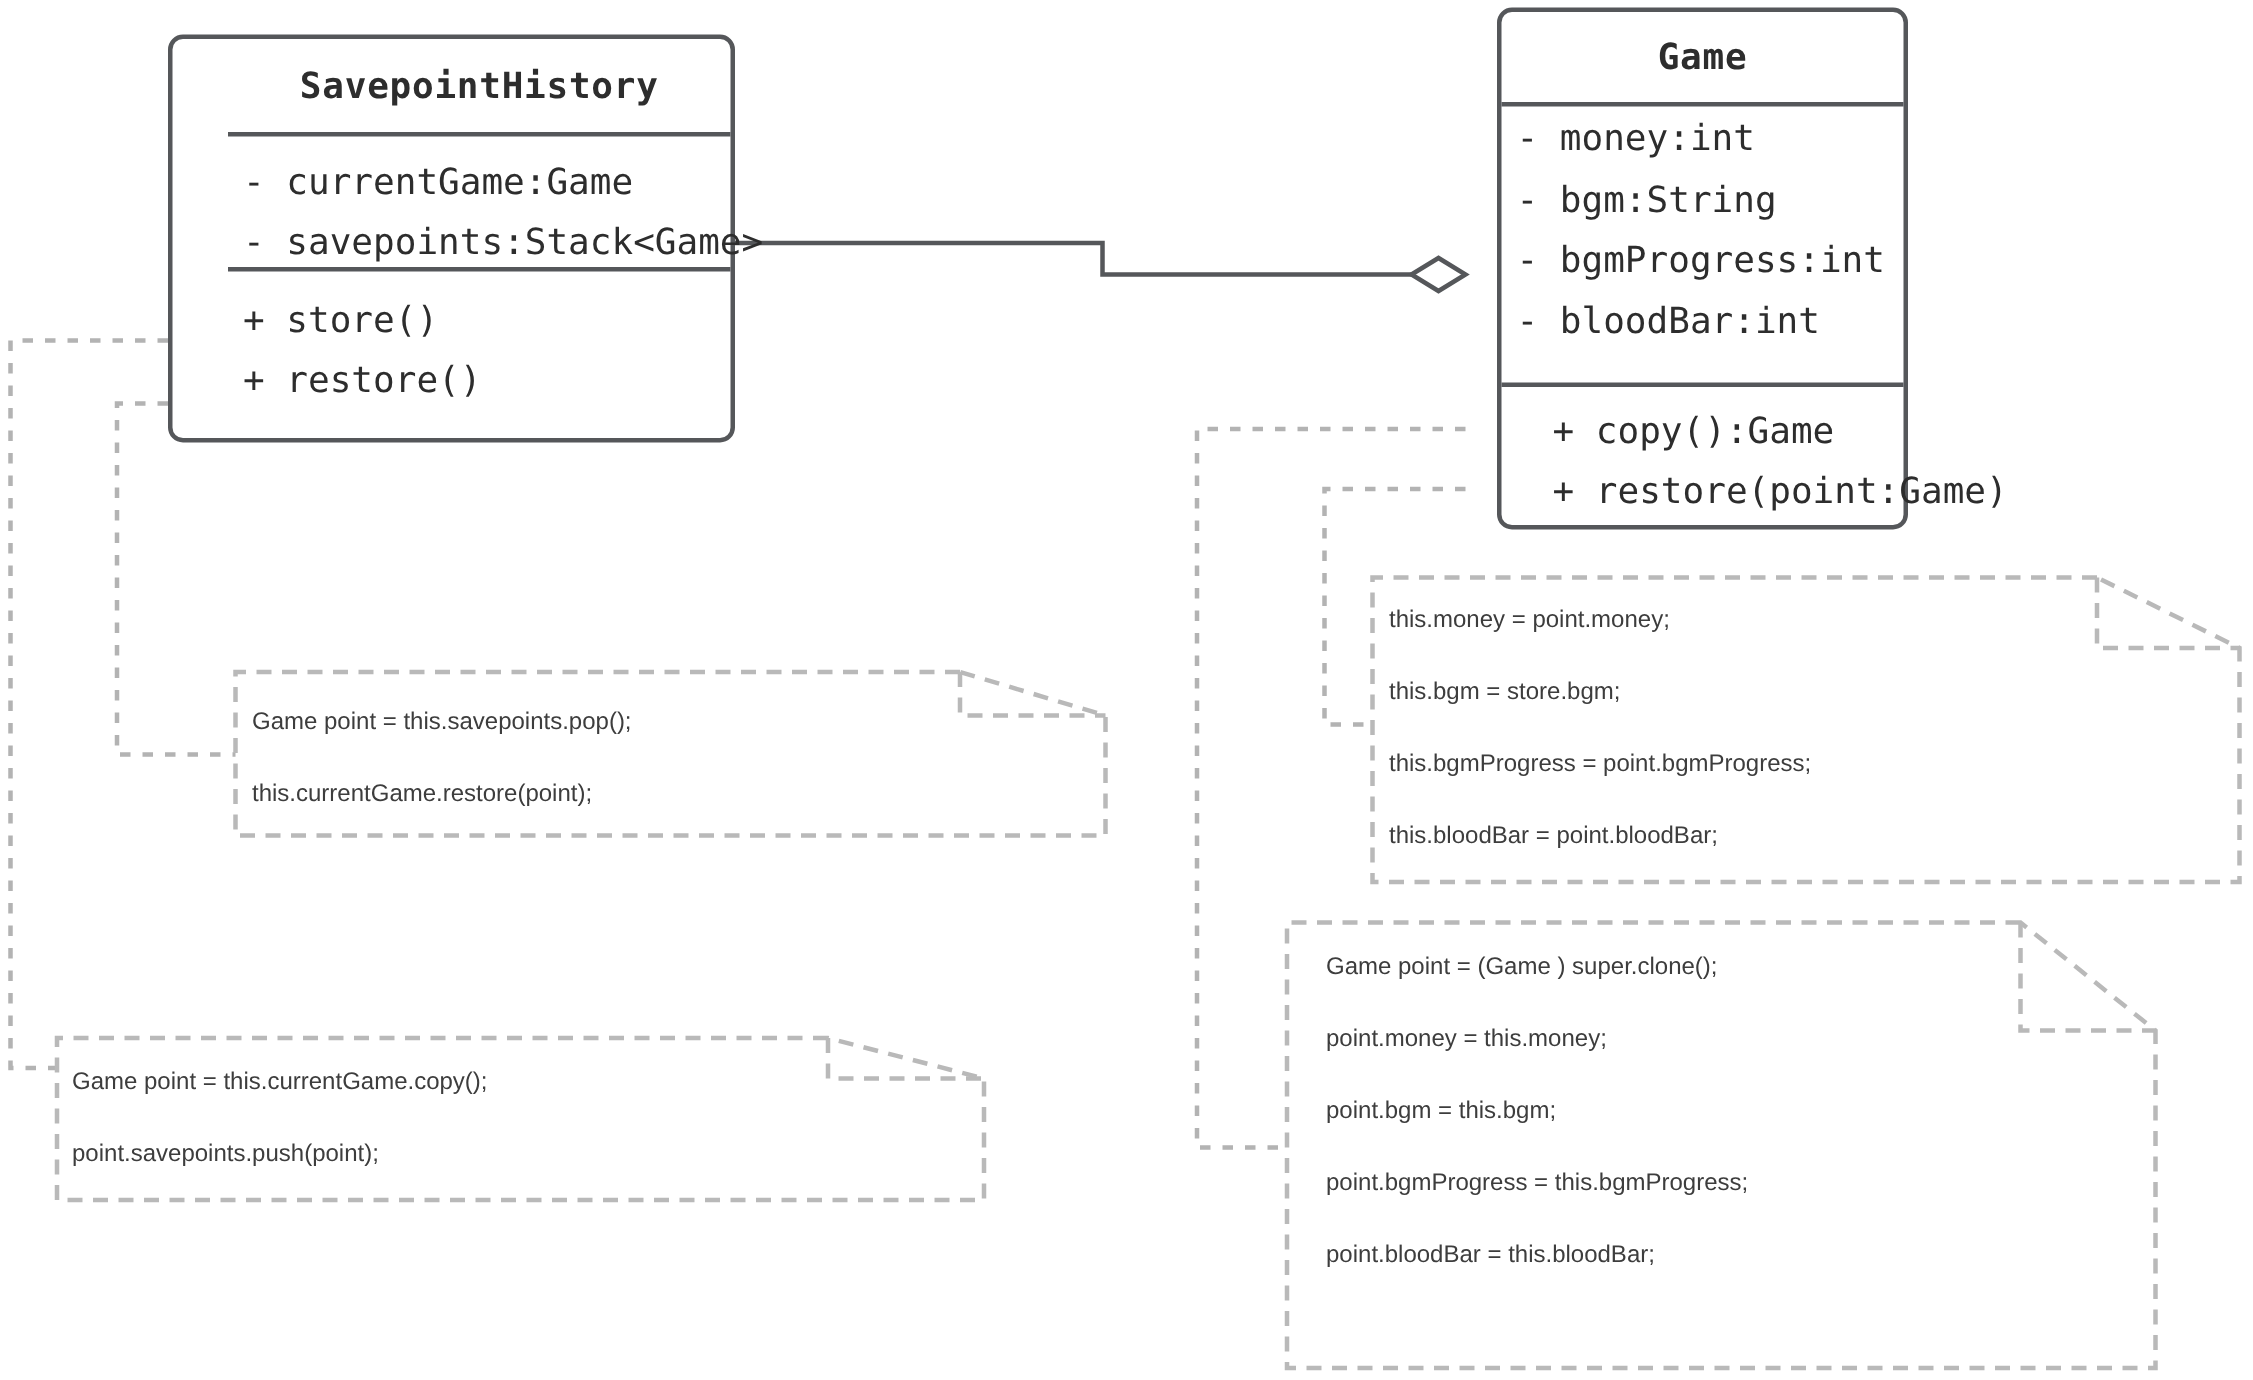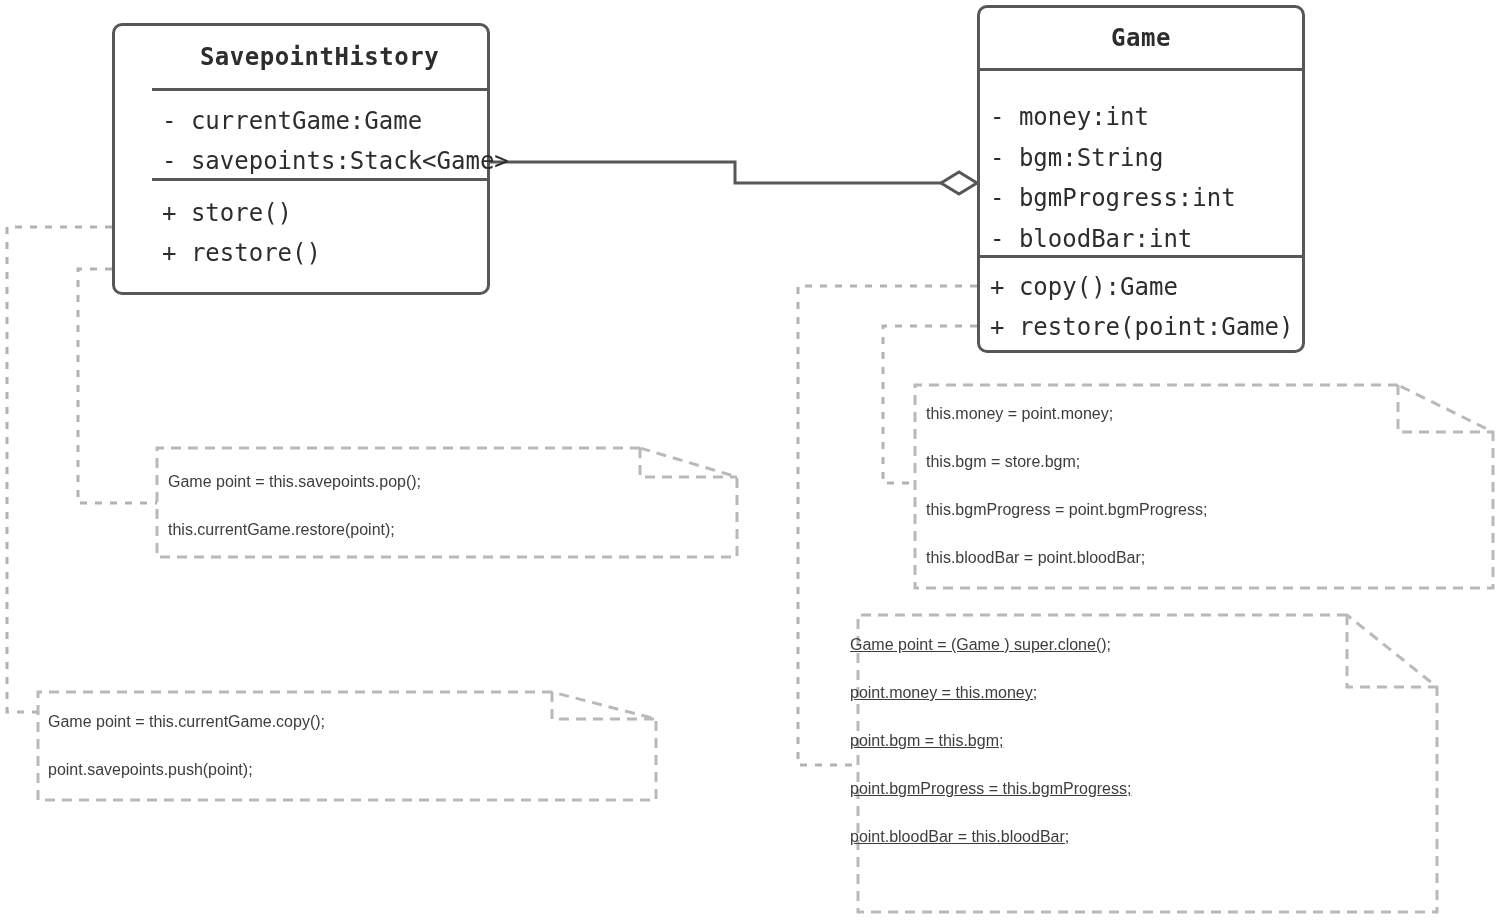--- a/index.html
+++ b/index.html
@@ -74,29 +74,29 @@
     <div class="uml-sec divided" style="height:90px;">
       <div class="uml-line">- currentGame:Game</div>
       <div class="uml-line">- savepoints:Stack&lt;Game&gt;</div>
     </div>
     <div class="uml-sec" style="height:96px; padding-top:12px;">
       <div class="uml-line">+ store()</div>
       <div class="uml-line">+ restore()</div>
     </div>
   </div>
 
-  <div class="uml-class" style="left:977px; top:5px; width:328px; height:348px;">
+  <div class="uml-class" style="left:998px; top:5px; width:274px; height:348px;">
     <div class="uml-title" style="height:63px;">Game</div>
-    <div class="uml-sec divided" style="height:187px; padding-top:26px;">
+    <div class="uml-sec divided" style="height:187px; padding-top:1px;">
       <div class="uml-line lh41">- money:int</div>
       <div class="uml-line lh41">- bgm:String</div>
       <div class="uml-line lh41">- bgmProgress:int</div>
       <div class="uml-line lh41">- bloodBar:int</div>
     </div>
-    <div class="uml-sec" style="height:92px; padding-top:9px;">
+    <div class="uml-sec" style="height:92px; padding-top:9px;margin-left:24px;">
       <div class="uml-line">+ copy():Game</div>
       <div class="uml-line">+ restore(point:Game)</div>
     </div>
   </div>
 
   <div class="note-text" style="left:168px; top:458px; width:560px;">
     <div class="note-line lh47">Game point = this.savepoints.pop();</div>
     <div class="note-line lh47">this.currentGame.restore(point);</div>
   </div>
 
@@ -105,21 +105,21 @@
     <div class="note-line lh47">point.savepoints.push(point);</div>
   </div>
 
   <div class="note-text" style="left:926px; top:390px; width:560px;">
     <div class="note-line">this.money = point.money;</div>
     <div class="note-line">this.bgm = store.bgm;</div>
     <div class="note-line">this.bgmProgress = point.bgmProgress;</div>
     <div class="note-line">this.bloodBar = point.bloodBar;</div>
   </div>
 
-  <div class="note-text" style="left:850px; top:621px; width:560px;text-decoration:underline;">
+  <div class="note-text" style="left:884px; top:621px; width:560px;">
     <div class="note-line">Game point = (Game ) super.clone();</div>
     <div class="note-line">point.money = this.money;</div>
     <div class="note-line">point.bgm = this.bgm;</div>
     <div class="note-line">point.bgmProgress = this.bgmProgress;</div>
     <div class="note-line">point.bloodBar = this.bloodBar;</div>
   </div>
 
 </div>
 
 </body></html>

